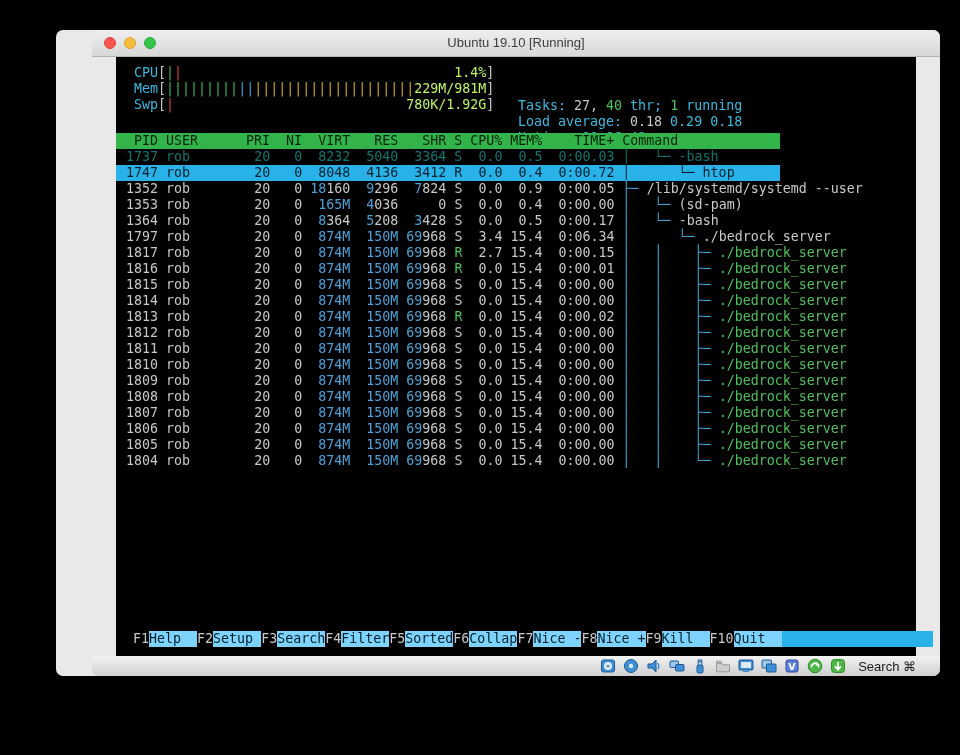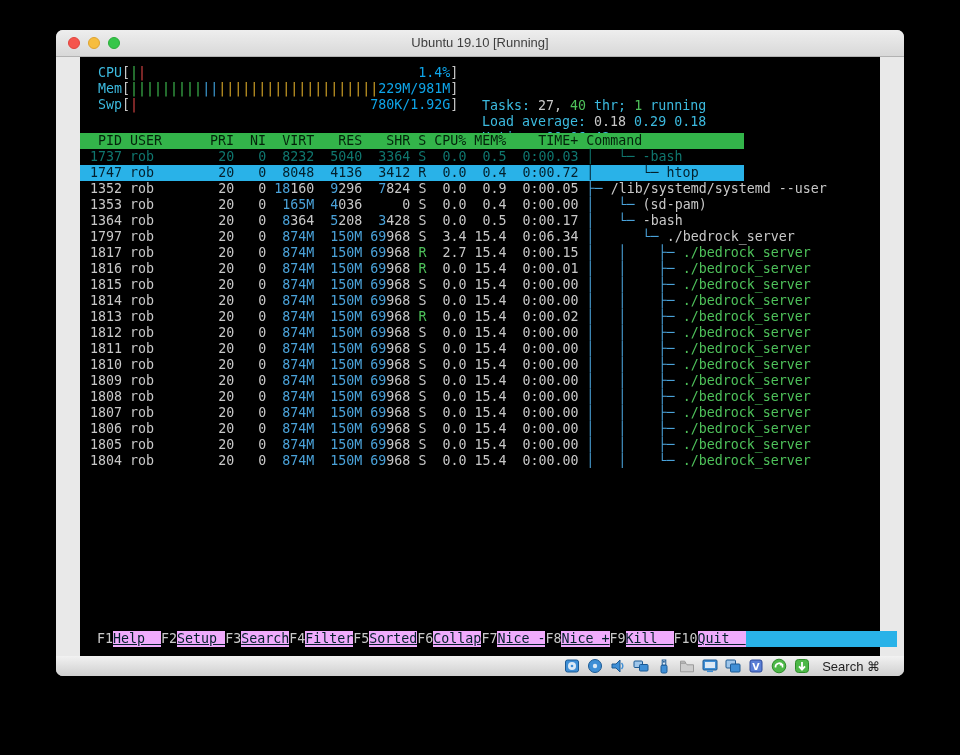--- a/index.html
+++ b/index.html
@@ -1,42 +1,42 @@
 <!DOCTYPE html>
 <html><head>
 <meta charset="utf-8">
 <style>
   html,body{margin:0;padding:0;background:#000;width:960px;height:755px;overflow:hidden;
     font-family:"Liberation Sans",sans-serif;}
   .window{position:absolute;left:56px;top:30px;width:848px;height:646px;border-radius:7px;
-    box-shadow:0 20px 45px rgba(0,0,0,.6);background:#e9e9e9;}
+    box-shadow:0 20px 45px rgba(0,0,0,.6);background:#e9e9e9;padding-left:36px;}
   .titlebar{position:relative;height:26px;background:linear-gradient(#eeeeee,#d8d8d8);
     border-bottom:1px solid #b2b2b2;border-radius:7px 7px 0 0;}
   .tl{position:absolute;top:7px;width:12px;height:12px;border-radius:50%;box-sizing:border-box;}
   .tl-close{left:12px;background:#f5554d;border:1px solid #e0443e;}
   .tl-min{left:32px;background:#f6bd3e;border:1px solid #dfa32f;}
   .tl-zoom{left:52px;background:#35c649;border:1px solid #2aad39;}
   .title{position:absolute;left:0;right:0;top:0;text-align:center;line-height:26px;
     font-size:13px;color:#3e3e3e;}
   .vm{position:relative;height:599px;background:#e9e9e9;overflow:hidden;}
   .term{position:absolute;left:24px;top:0;width:800px;height:599px;background:#000;
     font-family:"DejaVu Sans Mono",monospace;font-size:13.3px;line-height:16px;white-space:pre;
     color:#c8c8c8;font-variant-ligatures:none;}
   .meters{position:absolute;left:2px;top:8px;}
   .rinfo{position:absolute;left:402px;top:8px;margin-top:33px;}
   .ptable{position:absolute;left:0;top:76px;width:664px;}
   .prow{height:16px;padding-left:2px;}
   .hrow{background:#33b44a;color:#04230b;}
   .sel{background:#29b2e8;}
   .fbar{position:absolute;left:0;top:574px;width:800px;height:16px;display:flex;margin-left:17px;}
   .fk{color:#c8c8c8;background:#000;}
-  .fl{color:#04202c;background:#f0abfc;text-decoration:underline;}
+  .fl{color:#04202c;background:#7dd3fc;}
   .ffill{flex:1;background:#29b2e8;}
   .c-cy{color:#3cbadf}.c-gr{color:#4ec15a}.c-bl{color:#4aa2d9}.c-ye{color:#0f766e}
-  .c-fg{color:#c8c8c8}.c-dim{color:#0ea5e9}.c-sel{color:#04202c}
+  .c-fg{color:#c8c8c8}.c-dim{color:#bef264}.c-sel{color:#04202c}
   .m-gr{color:#3db84e}.m-rd{color:#d04242}.m-yl{color:#cfa026}.m-bl{color:#3e9fd9}
   .sbar{height:20px;background:linear-gradient(#f2f2f2,#cfcfcf);border-radius:0 0 7px 7px;
     display:flex;align-items:center;justify-content:flex-end;gap:7px;padding-right:24px;}
   .sicon{width:16px;height:16px;display:block;}
   .hostkey{font-size:13px;color:#1e1e1e;margin-left:5px;white-space:nowrap;}
 </style>
 </head>
 <body>
 
 <div class="window">

